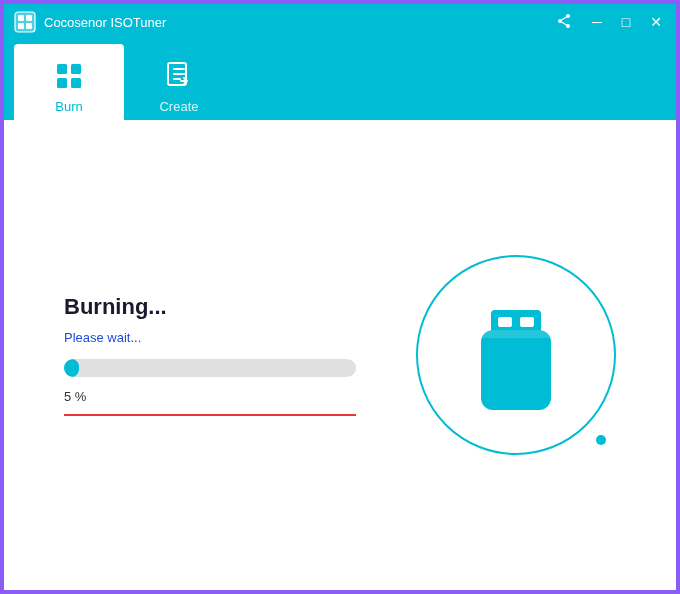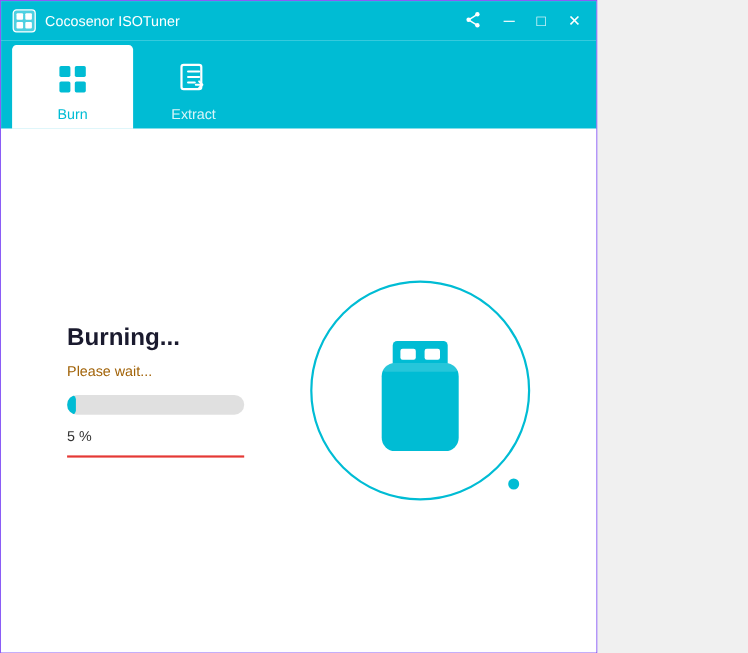--- a/index.html
+++ b/index.html
@@ -5,24 +5,24 @@
     * { margin: 0; padding: 0; box-sizing: border-box; }
     body {
       width: 680px;
       height: 594px;
       background: #f0f0f0;
       font-family: 'Segoe UI', Arial, sans-serif;
       overflow: hidden;
     }
 
     .window {
-      width: 543px;
+      width: 680px;
       height: 594px;
       background: #ffffff;
-      border: 1px solid #8b5cf6;
+      border: 4px solid #8b5cf6;
       display: flex;
       flex-direction: column;
     }
 
     
     .title-bar {
       background: #00bcd4;
       height: 36px;
       display: flex;
       align-items: center;
@@ -118,21 +118,21 @@
     }
 
     .burning-title {
       font-size: 22px;
       font-weight: 700;
       color: #1a1a2e;
     }
 
     .please-wait {
       font-size: 13px;
-      color: #a16207;
+      color: #1d4ed8;
     }
 
     .progress-bar-container {
       width: 100%;
       height: 18px;
       background: #e0e0e0;
       border-radius: 9px;
       overflow: hidden;
       margin-top: 4px;
     }
@@ -232,21 +232,21 @@
     <div class="tab">
       <div class="tab-icon">
         <svg viewBox="0 0 30 30" fill="none" xmlns="http://www.w3.org/2000/svg">
           <rect x="4" y="2" width="18" height="22" rx="2" stroke="white" stroke-width="2" fill="none"></rect>
           <path d="M10 8 L20 8" stroke="white" stroke-width="2" stroke-linecap="round"></path>
           <path d="M10 13 L20 13" stroke="white" stroke-width="2" stroke-linecap="round"></path>
           <path d="M10 18 L16 18" stroke="white" stroke-width="2" stroke-linecap="round"></path>
           <path d="M20 17 L23 20 L20 23 M23 20 L17 20" stroke="white" stroke-width="1.8" stroke-linecap="round" stroke-linejoin="round"></path>
         </svg>
       </div>
-      <span>Extract</span>
+      <span>Create</span>
     </div>
 
   </div>
 
   <div class="content">
 
     <div class="left-panel">
       <div class="burning-title">Burning...</div>
       <div class="please-wait">Please wait...</div>
       <div class="progress-bar-container">

